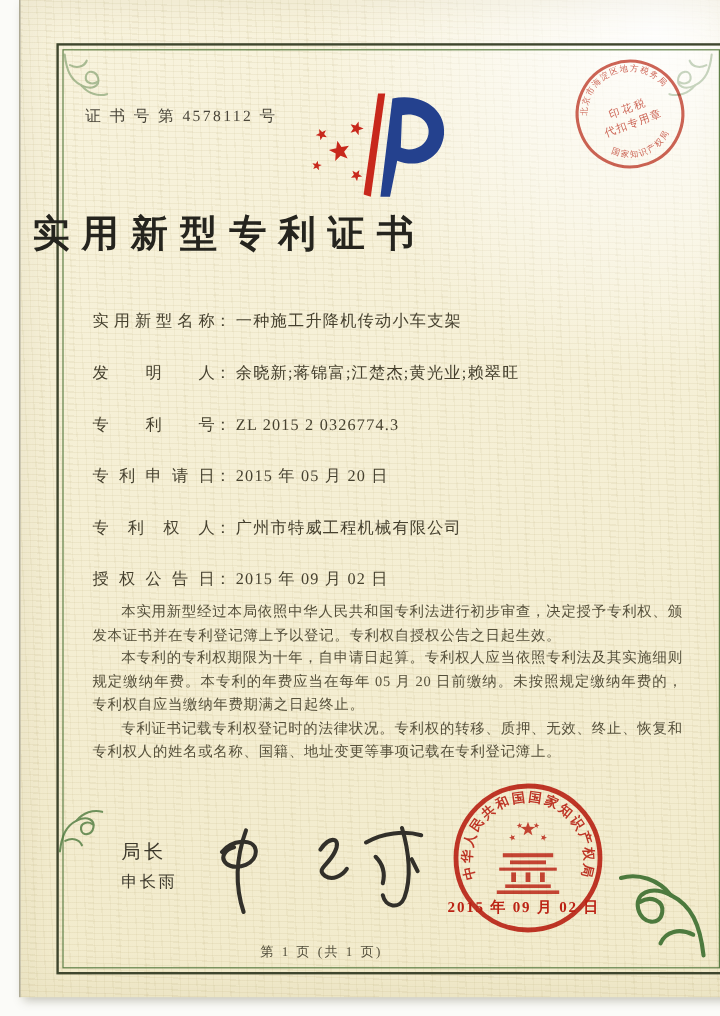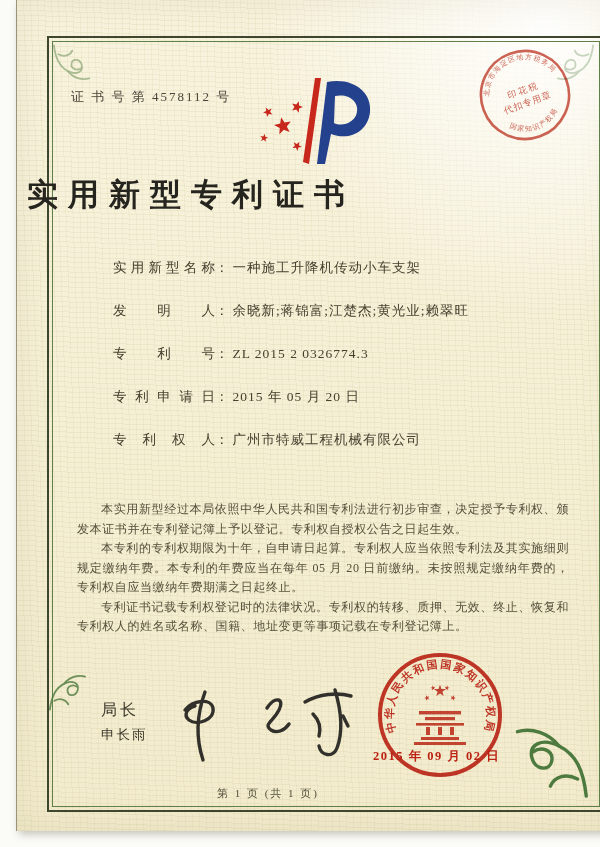--- a/index.html
+++ b/index.html
@@ -21,21 +21,21 @@
     padding-left:12px;
   }
   .frame-outer{position:absolute;left:30px;top:36px;right:13px;bottom:19px;border:2px solid #3f462e;}
   .frame-inner{position:absolute;left:35px;top:41px;right:18px;bottom:24px;border:1px solid #5f8048;}
   .cert-no{position:absolute;left:54px;top:88px;font-size:13px;letter-spacing:2px;color:#4a463a;}
   .logo{position:absolute;left:238px;top:74px;width:124px;height:90px;}
   .title{
     position:absolute;left:0;top:174px;width:589px;
     font-size:31px;font-weight:700;color:#25241e;letter-spacing:10px;text-indent:10px;
   }
-  .fields{position:absolute;left:60px;top:258px;width:485px;margin-left:36px;}
+  .fields{position:absolute;left:60px;top:258px;width:485px;}
   .field{margin-bottom:24px;font-size:13.5px;color:#46412f;line-height:19px;white-space:nowrap;}
   .flabel{display:inline-block;width:102px;text-align:justify;text-align-last:justify;}
   .fcolon{display:inline-block;margin-right:4px;}
   .fvalue{letter-spacing:1px;}
   .bodytext{position:absolute;left:60px;top:500px;width:492px;color:#55503b;}
   .bodytext p{margin:0;font-size:12px;line-height:19.5px;text-indent:2em;text-align:justify;letter-spacing:.6px;}
   .sig-title{position:absolute;left:84px;top:700px;font-size:16px;color:#3d392c;letter-spacing:3px;}
   .sig-name{position:absolute;left:84px;top:726px;font-size:13.5px;color:#3d392c;letter-spacing:2px;}
   .sig-script{position:absolute;left:150px;top:680px;width:210px;height:90px;}
   .seal{position:absolute;left:353px;top:645px;width:140px;height:140px;mix-blend-mode:multiply;opacity:.92;}
@@ -108,20 +108,23 @@
     </div>
     <div class="field">
       <span class="flabel">专利号</span><span class="fcolon">：</span><span class="fvalue">ZL 2015 2 0326774.3</span>
     </div>
     <div class="field">
       <span class="flabel">专利申请日</span><span class="fcolon">：</span><span class="fvalue">2015 年 05 月 20 日</span>
     </div>
     <div class="field">
       <span class="flabel">专利权人</span><span class="fcolon">：</span><span class="fvalue">广州市特威工程机械有限公司</span>
     </div>
+    <div class="field">
+      <span class="flabel">授权公告日</span><span class="fcolon">：</span><span class="fvalue">2015 年 09 月 02 日</span>
+    </div>
   </div>
 
   <div class="bodytext">
     <p>本实用新型经过本局依照中华人民共和国专利法进行初步审查，决定授予专利权、颁发本证书并在专利登记簿上予以登记。专利权自授权公告之日起生效。</p>
     <p>本专利的专利权期限为十年，自申请日起算。专利权人应当依照专利法及其实施细则规定缴纳年费。本专利的年费应当在每年 05 月 20 日前缴纳。未按照规定缴纳年费的，专利权自应当缴纳年费期满之日起终止。</p>
     <p>专利证书记载专利权登记时的法律状况。专利权的转移、质押、无效、终止、恢复和专利权人的姓名或名称、国籍、地址变更等事项记载在专利登记簿上。</p>
   </div>
 
   <div class="sig-title">局长</div>
   <div class="sig-name">申长雨</div>

